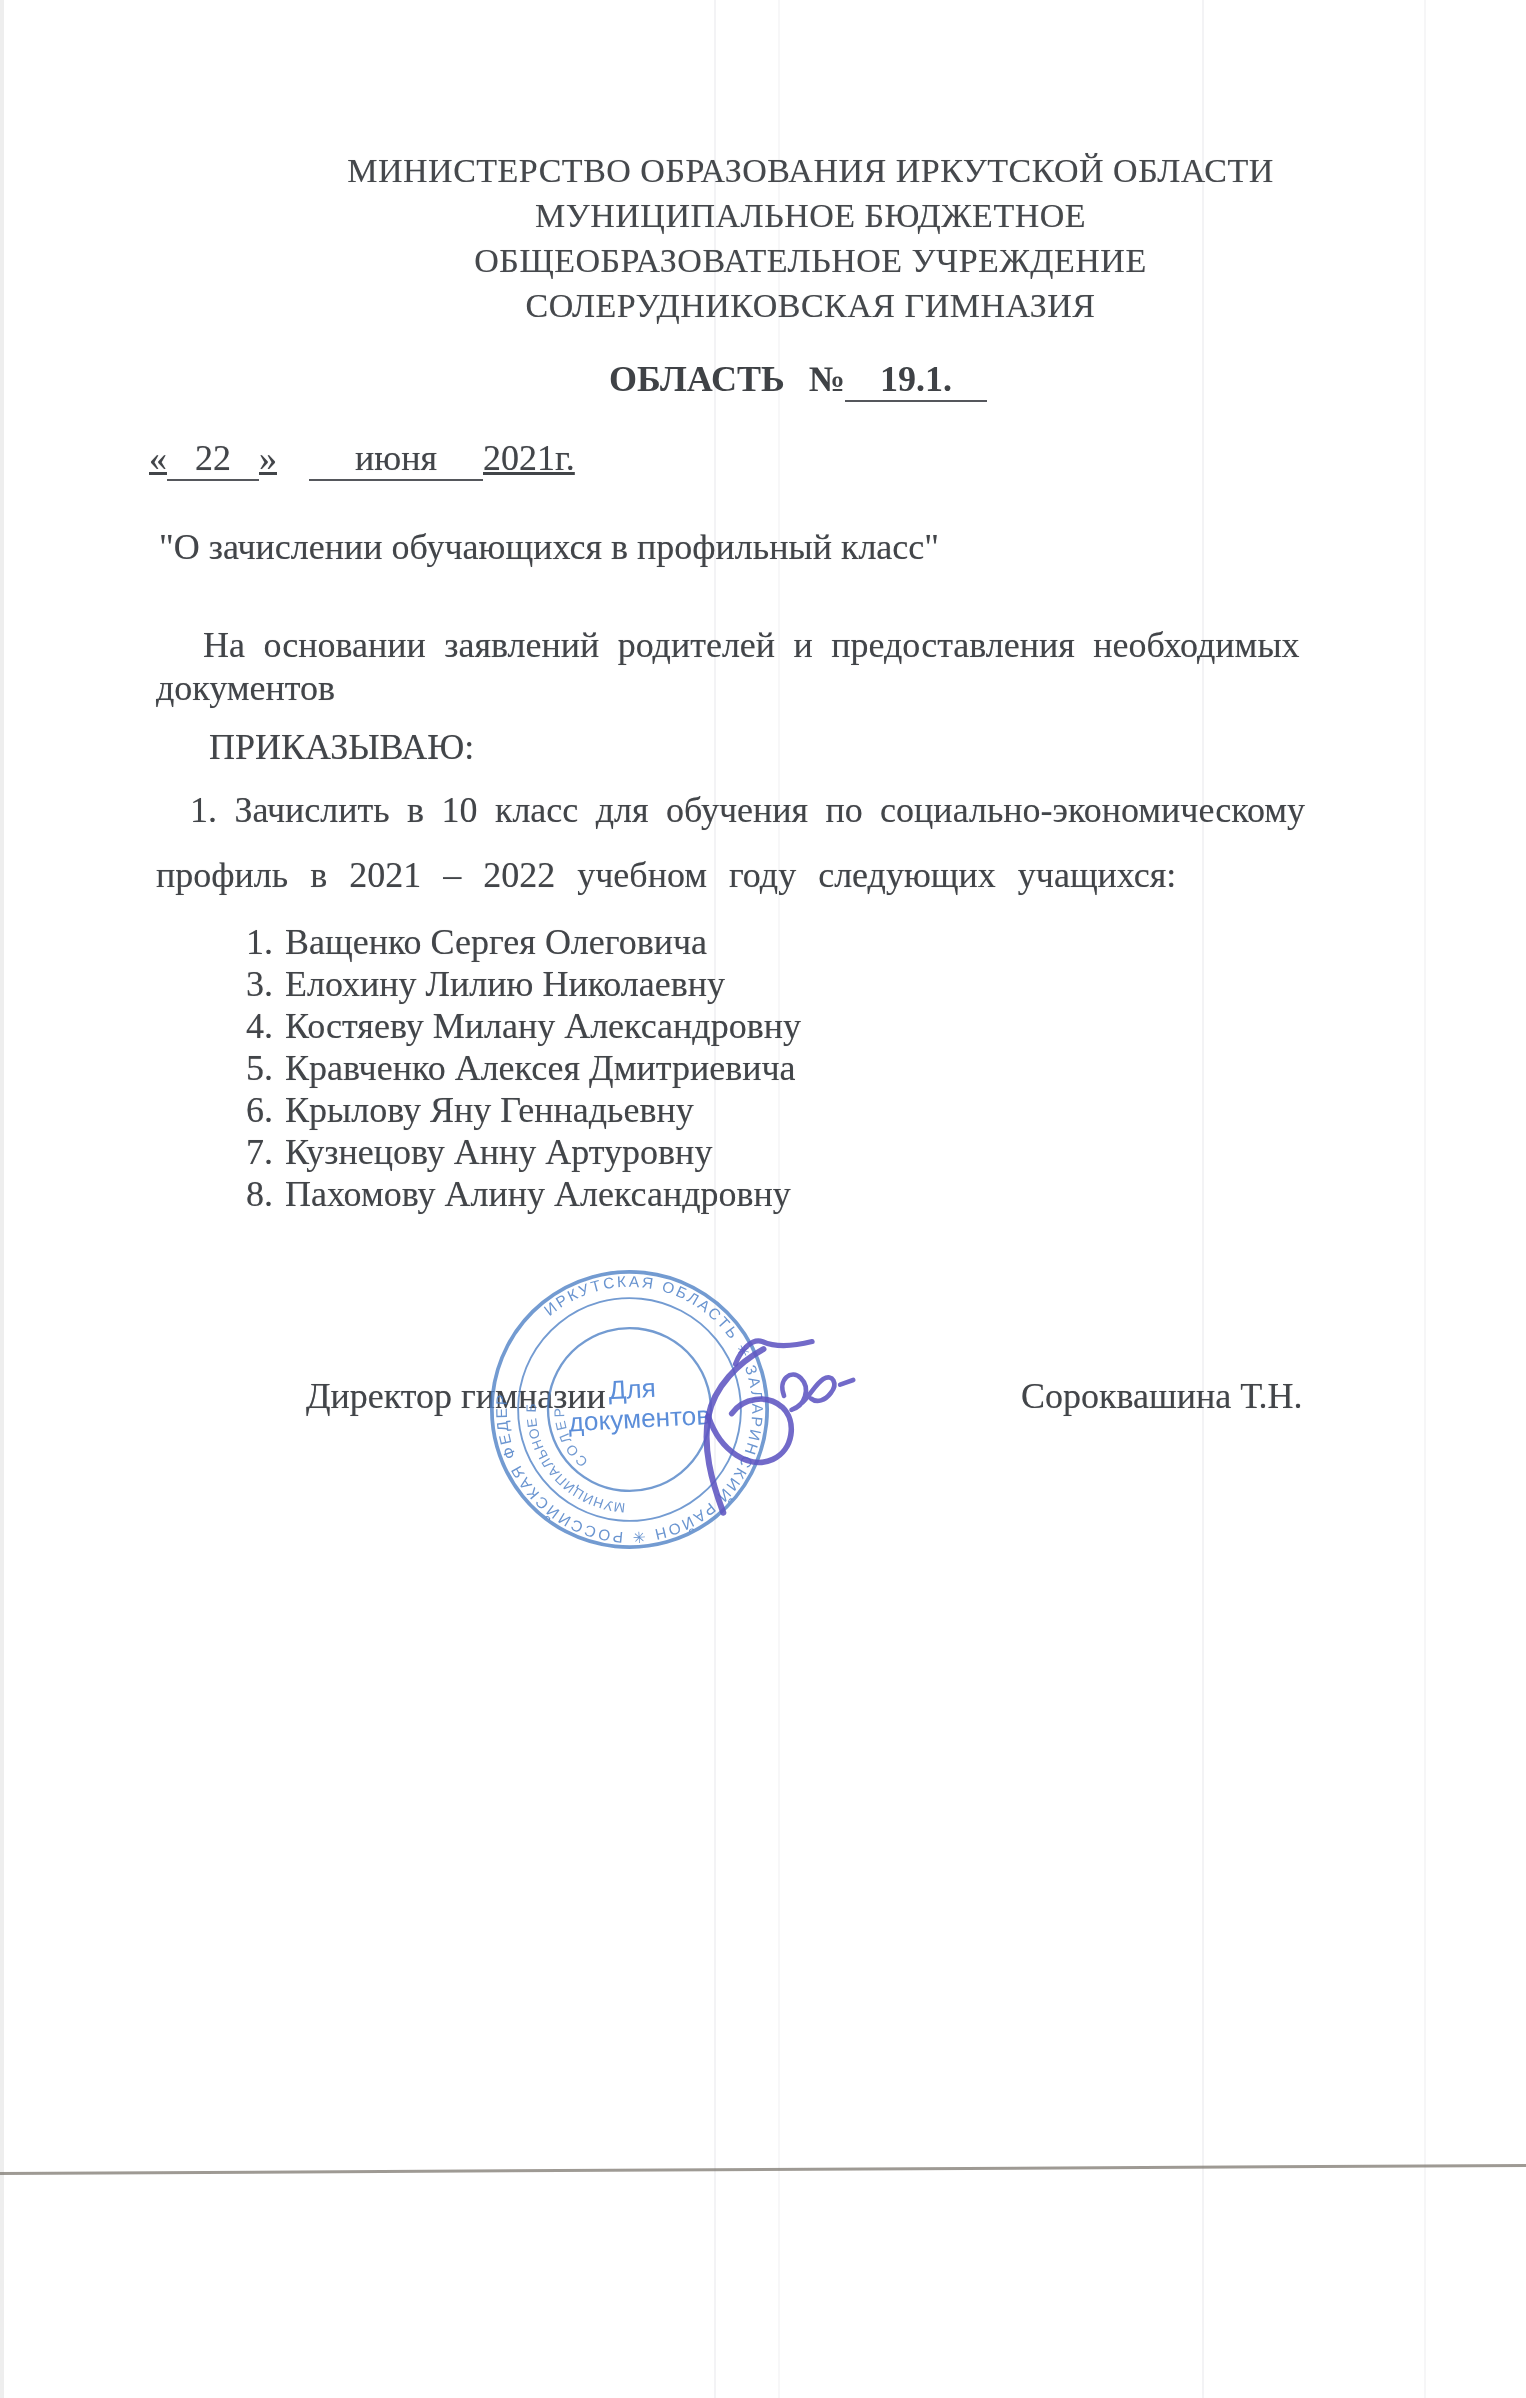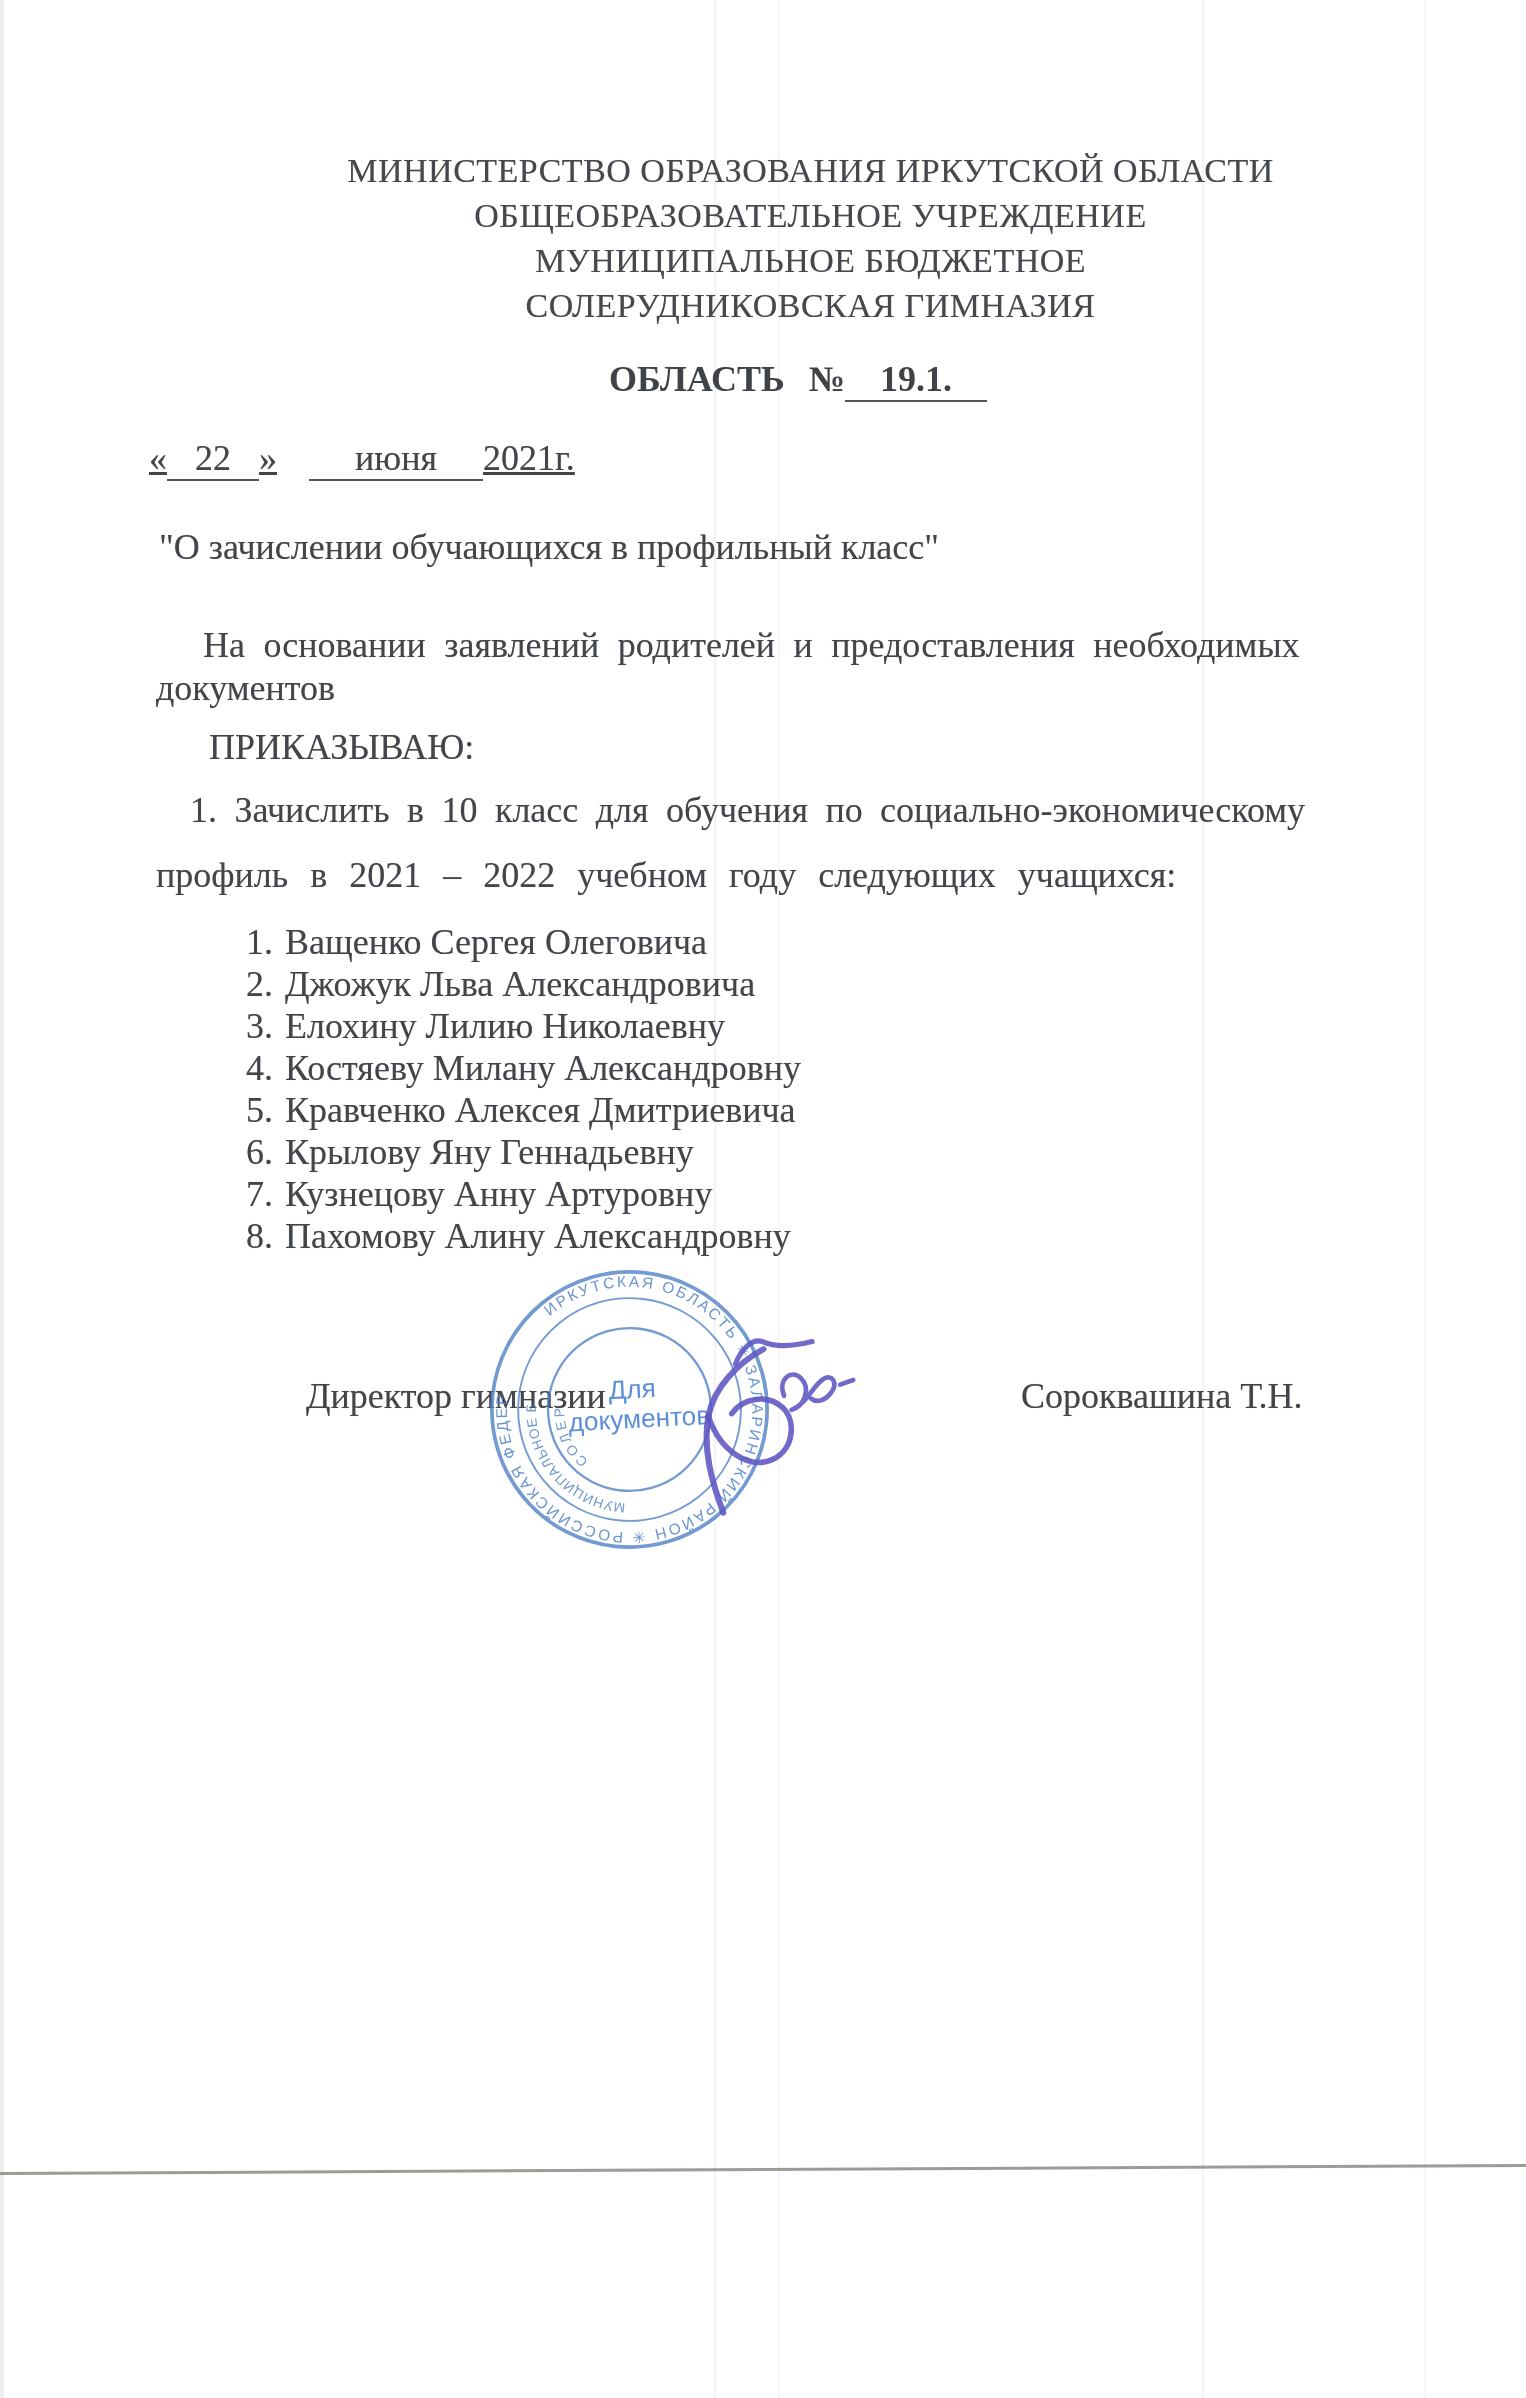--- a/index.html
+++ b/index.html
@@ -66,22 +66,22 @@
 <div class="page">
 
   <div class="abs edge-shade"></div>
   <div class="abs streak s1"></div>
   <div class="abs streak s2"></div>
   <div class="abs streak s3"></div>
   <div class="abs streak s4"></div>
 
   <div class="abs header-block">
     <div>МИНИСТЕРСТВО ОБРАЗОВАНИЯ ИРКУТСКОЙ ОБЛАСТИ</div>
+    <div>МУНИЦИПАЛЬНОЕ  БЮДЖЕТНОЕ</div>
     <div>ОБЩЕОБРАЗОВАТЕЛЬНОЕ УЧРЕЖДЕНИЕ</div>
-    <div>МУНИЦИПАЛЬНОЕ  БЮДЖЕТНОЕ</div>
     <div>СОЛЕРУДНИКОВСКАЯ ГИМНАЗИЯ</div>
   </div>
 
   <div class="abs order-line">
     <span>ОБЛАСТЬ</span><span class="order-num-gap"></span>
     <span>№</span><span class="ul order-num">19.1.</span>
   </div>
 
   <div class="abs txt date-line">
     <span>«</span><span class="ul date-day">22</span><span>»</span><span class="date-gap"></span><span class="ul date-month">июня</span><span>2021г.</span>
@@ -90,21 +90,20 @@
   <div class="abs txt subject-line">"О зачислении обучающихся в профильный класс"</div>
 
   <div class="abs txt para-1">На основании заявлений родителей и предоставления необходимых</div>
   <div class="abs txt para-2">документов</div>
   <div class="abs txt resolve-line">ПРИКАЗЫВАЮ:</div>
   <div class="abs txt item1-l1">1. Зачислить в 10 класс для обучения по социально-экономическому</div>
   <div class="abs txt item1-l2">профиль в 2021 – 2022 учебном году следующих учащихся:</div>
 
   <div class="abs students">
     <div class="student"><span class="num">1.</span><span>Ващенко Сергея Олеговича</span></div>
-    <div class="student"><span class="num">2.</span><span>Джожук Льва Александровича</span></div>
     <div class="student"><span class="num">3.</span><span>Елохину Лилию Николаевну</span></div>
     <div class="student"><span class="num">4.</span><span>Костяеву Милану Александровну</span></div>
     <div class="student"><span class="num">5.</span><span>Кравченко Алексея Дмитриевича</span></div>
     <div class="student"><span class="num">6.</span><span>Крылову Яну Геннадьевну</span></div>
     <div class="student"><span class="num">7.</span><span>Кузнецову Анну Артуровну</span></div>
     <div class="student"><span class="num">8.</span><span>Пахомову Алину Александровну</span></div>
   </div>
 
   <div class="abs txt sig-role">Директор гимназии</div>
   <div class="abs txt sig-name">Сороквашина Т.Н.</div>

